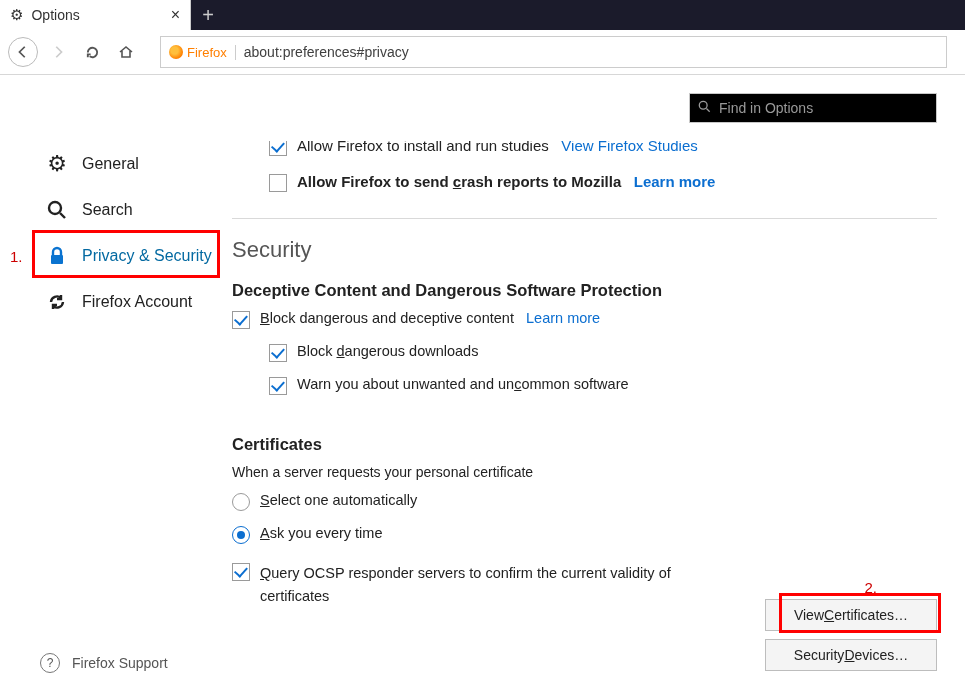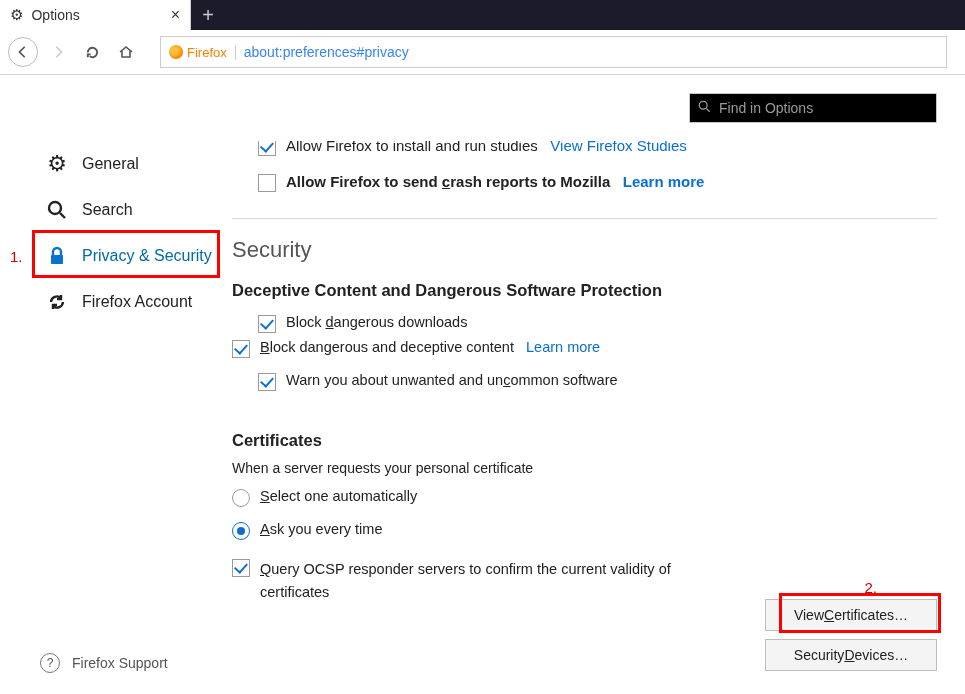--- a/index.html
+++ b/index.html
@@ -84,21 +84,21 @@
     display: flex;
     align-items: center;
     gap: 4px;
     padding: 0 8px;
     border-right: 1px solid #ccc;
     color: #ff7f00;
     font-size: 13px;
   }
   .urlbar .urltext {
     padding: 0 8px;
-    color: #3b82f6;
+    color: #404040;
     white-space: nowrap;
   }
   
   .prefs-body {
     display: flex;
     height: calc(100% - 74px);
     position: relative;
   }
   .sidebar {
     width: 232px;
@@ -159,21 +159,21 @@
     bottom: 0;
     padding-right: 28px;
   }
   .section-row {
     display:flex;
     align-items:flex-start;
     gap:10px;
     margin-top:6px;
     font-size:14.5px;
   }
-  .section-row.indent1 { margin-left: 26px; }
+  .section-row.indent1 { margin-left: 37px; }
   .link { color:#0b6ed0; cursor:default; }
   .cut-partial {
     margin-top:6px;
     position: relative;
     height: 18px;
     overflow: hidden;
   }
   .cut-partial .inner {
     position: absolute;
     top: -10px;
@@ -357,35 +357,35 @@
           <span class="link">Learn more</span>
         </span>
       </div>
 
       <div class="divider"></div>
 
       <h2 class="sec-title">Security</h2>
 
       <h3 class="sub-title">Deceptive Content and Dangerous Software Protection</h3>
 
-      <div class="section-row indent1" style="margin-top:14px;">
-        <span class="chk checked"></span>
-        <span><span>Block </span><span class="accesskey">d</span><span>angerous downloads</span></span>
-      </div>
-
       <div class="section-row">
         <span class="chk checked"></span>
         <span>
           <span class="accesskey">B</span><span>lock dangerous and deceptive content</span>&nbsp;&nbsp;
           <span class="link">Learn more</span>
         </span>
       </div>
 
       <div class="section-row indent1" style="margin-top:14px;">
         <span class="chk checked"></span>
+        <span><span>Block </span><span class="accesskey">d</span><span>angerous downloads</span></span>
+      </div>
+
+      <div class="section-row indent1" style="margin-top:14px;">
+        <span class="chk checked"></span>
         <span><span>Warn you about unwanted and un</span><span class="accesskey">c</span><span>ommon software</span></span>
       </div>
 
       <h3 class="sub-title" style="margin-top:40px;">Certificates</h3>
       <div style="margin-bottom:12px;">When a server requests your personal certificate</div>
 
       <div class="section-row" style="margin-top:10px;">
         <span class="radio"></span>
         <span><span class="accesskey">S</span><span>elect one automatically</span></span>
       </div>

